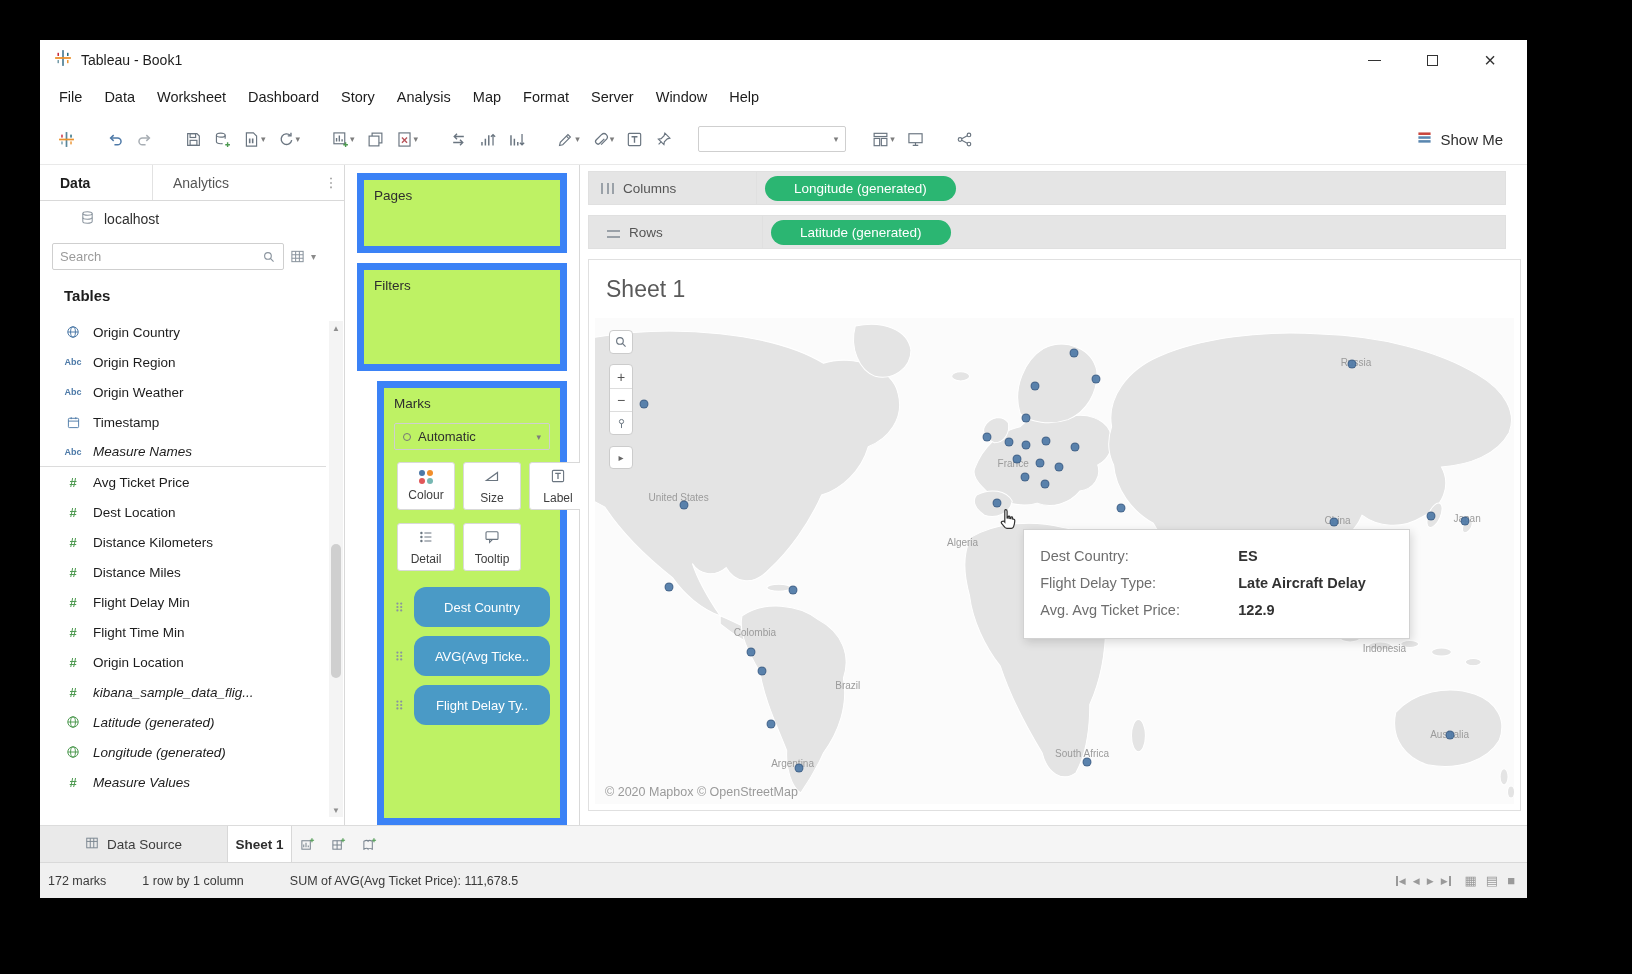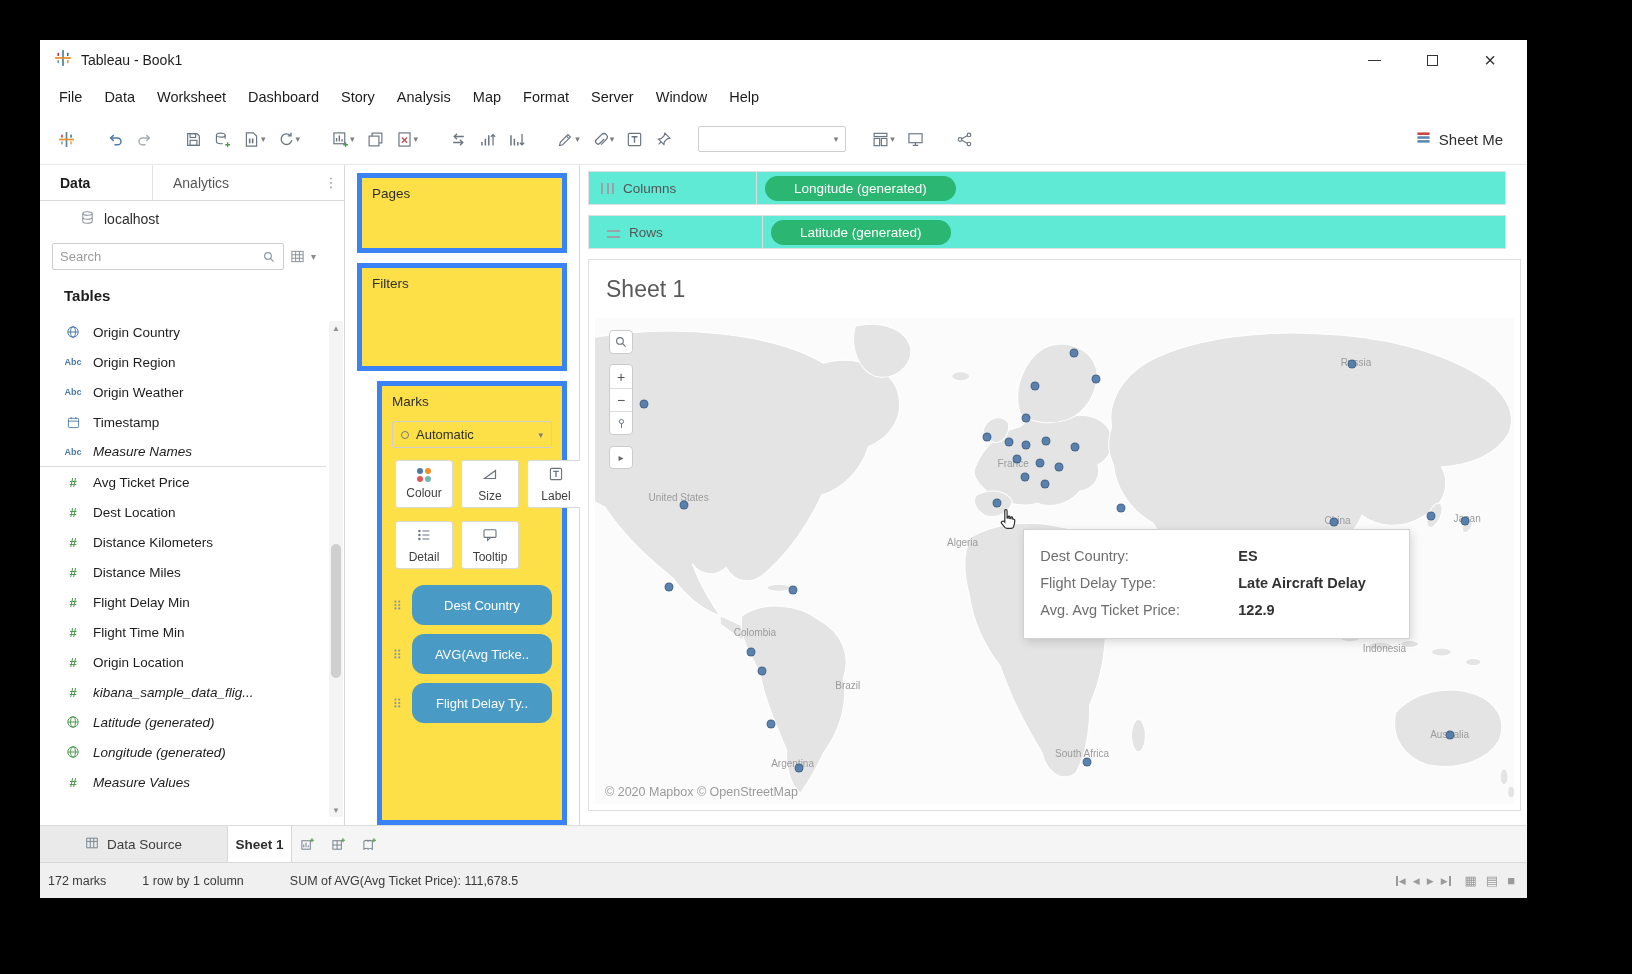--- a/index.html
+++ b/index.html
@@ -54,39 +54,39 @@
   .field-row.measure .field-ic { color:var(--meas-ic,#4e9a51); }
   .ic-abc { font-size:9px; font-weight:bold; letter-spacing:0; }
   .ic-hash { font-size:13px; font-weight:bold; }
   .scrollbar { position:absolute; right:1px; top:156px; bottom:8px; width:14px; background:#f4f4f4; }
   .sb-arrow { position:absolute; left:0; width:14px; height:14px; display:flex; align-items:center; justify-content:center; font-size:8px; color:#8f8f8f; }
   .sb-up { top:0; } .sb-down { bottom:0; }
   .sb-thumb { position:absolute; left:2px; width:10px; top:45%; height:27%; background:#cfcfcf; border-radius:5px; }
 
   
   .shelf-col { width:235px; border-right:1px solid #d9d9d9; padding:8px 12px 0 12px; display:flex; flex-direction:column; gap:10px; }
-  .panel { border:5px solid #3b82f6; background:#fde047; }
+  .panel { border:7px solid #3b82f6; background:#bef264; }
   .panel-title { padding:8px 10px 6px 10px; font-size:13.5px; color:#2e2e2e; }
   .panel.pages { height:80px; } .panel.filters { height:108px; }
   .panel.marks { flex:1; margin-bottom:0;margin-left:20px; }
   .mark-type-select { margin:6px 10px 12px 10px; height:27px; border:1px solid #cfcfcf; border-radius:2px; display:flex; align-items:center; padding:0 8px; font-size:13px; color:#2e2e2e; gap:7px; }
   .auto-circle { width:8px; height:8px; border:1.2px solid #777; border-radius:50%; flex:none; }
   .mt-spacer { flex:1; }
   .marks-btns { display:grid; grid-template-columns:repeat(3,58px); gap:13px 8px; padding-left:13px; }
   .mark-btn { width:58px; height:48px; border:1px solid #d9d9d9; border-radius:3px; display:flex; flex-direction:column; align-items:center; justify-content:center; gap:4px; font-size:12px; color:#3e3e3e; background:#fff; }
   .colour-grid { display:grid; grid-template-columns:6px 6px; gap:2px; }
   .colour-grid span { width:6px; height:6px; border-radius:50%; }
   .marks-pills { padding:16px 10px 0 10px; display:flex; flex-direction:column; gap:9px; }
   .pill-row { display:flex; align-items:center; gap:8px; }
   .pill-grip { flex:none; display:flex; }
   .pill { height:40px; border-radius:12px; background:var(--pill-blue,#4a9ac6); color:#fff; font-size:13px; display:flex; align-items:center; justify-content:center; flex:1; max-width:164px; }
 
   
   .view { flex:1; display:flex; flex-direction:column; background:#fff; }
-  .shelf-row { height:34px; margin:6px 21px 0 8px; border:1px solid #e0e0e0; display:flex; align-items:center; background:#5eead4; }
+  .shelf-row { height:34px; margin:6px 21px 0 8px; border:1px solid #e0e0e0; display:flex; align-items:center; background:#e5e5e5; }
   .shelf-row.rows { margin-top:10px;padding-left:6px; }
   .shelf-label { width:168px; height:100%; display:flex; align-items:center; gap:9px; padding-left:12px; color:#555; font-size:13.5px; border-right:1px solid #e0e0e0; }
   .cols-ic { width:13px; height:11px; background:repeating-linear-gradient(90deg,#9aa1a8 0 2px,transparent 2px 5.5px); }
   .rows-ic { width:13px; height:11px; background:repeating-linear-gradient(0deg,#9aa1a8 0 2px,transparent 2px 5.5px); }
   .gpill { margin-left:8px; height:25px; border-radius:13px; background:var(--pill-green,#2bb672); color:#fff; font-size:13.5px; display:flex; align-items:center; padding:0 29px; }
 
   .sheet-wrap { flex:1; margin:10px 6px 14px 8px; border:1px solid #e0e0e0; position:relative; background:#fff; }
   .sheet-title { padding:16px 0 0 17px; font-size:23px; color:#595959; }
   .map { position:absolute; left:6px; top:58px; right:6px; bottom:6px; background:#fbfbfb; overflow:hidden; }
   .map svg.world { position:absolute; inset:0; width:100%; height:100%; }
@@ -327,21 +327,21 @@
         </div>
       </div>
     <div class="show-me">
       <span>
         <svg viewBox="0 0 16 16" width="15" height="15">
             <rect x="1.5" y="2.6" width="13" height="2.7" fill="#c9453c"></rect>
             <rect x="1.5" y="6.7" width="13" height="2.7" fill="#5a87b0"></rect>
             <rect x="1.5" y="10.8" width="13" height="2.7" fill="#5a87b0"></rect>
           </svg>
       </span>
-      <span>Sheet Me</span>
+      <span>Show Me</span>
     </div>
   </div>
 
   <div class="main">
 
     <div class="sidebar">
       <div class="side-tabs">
         <div class="side-tab active">Data</div>
         <div class="side-tab inactive">Analytics</div>
         <div class="pane-opts">⋮</div>

